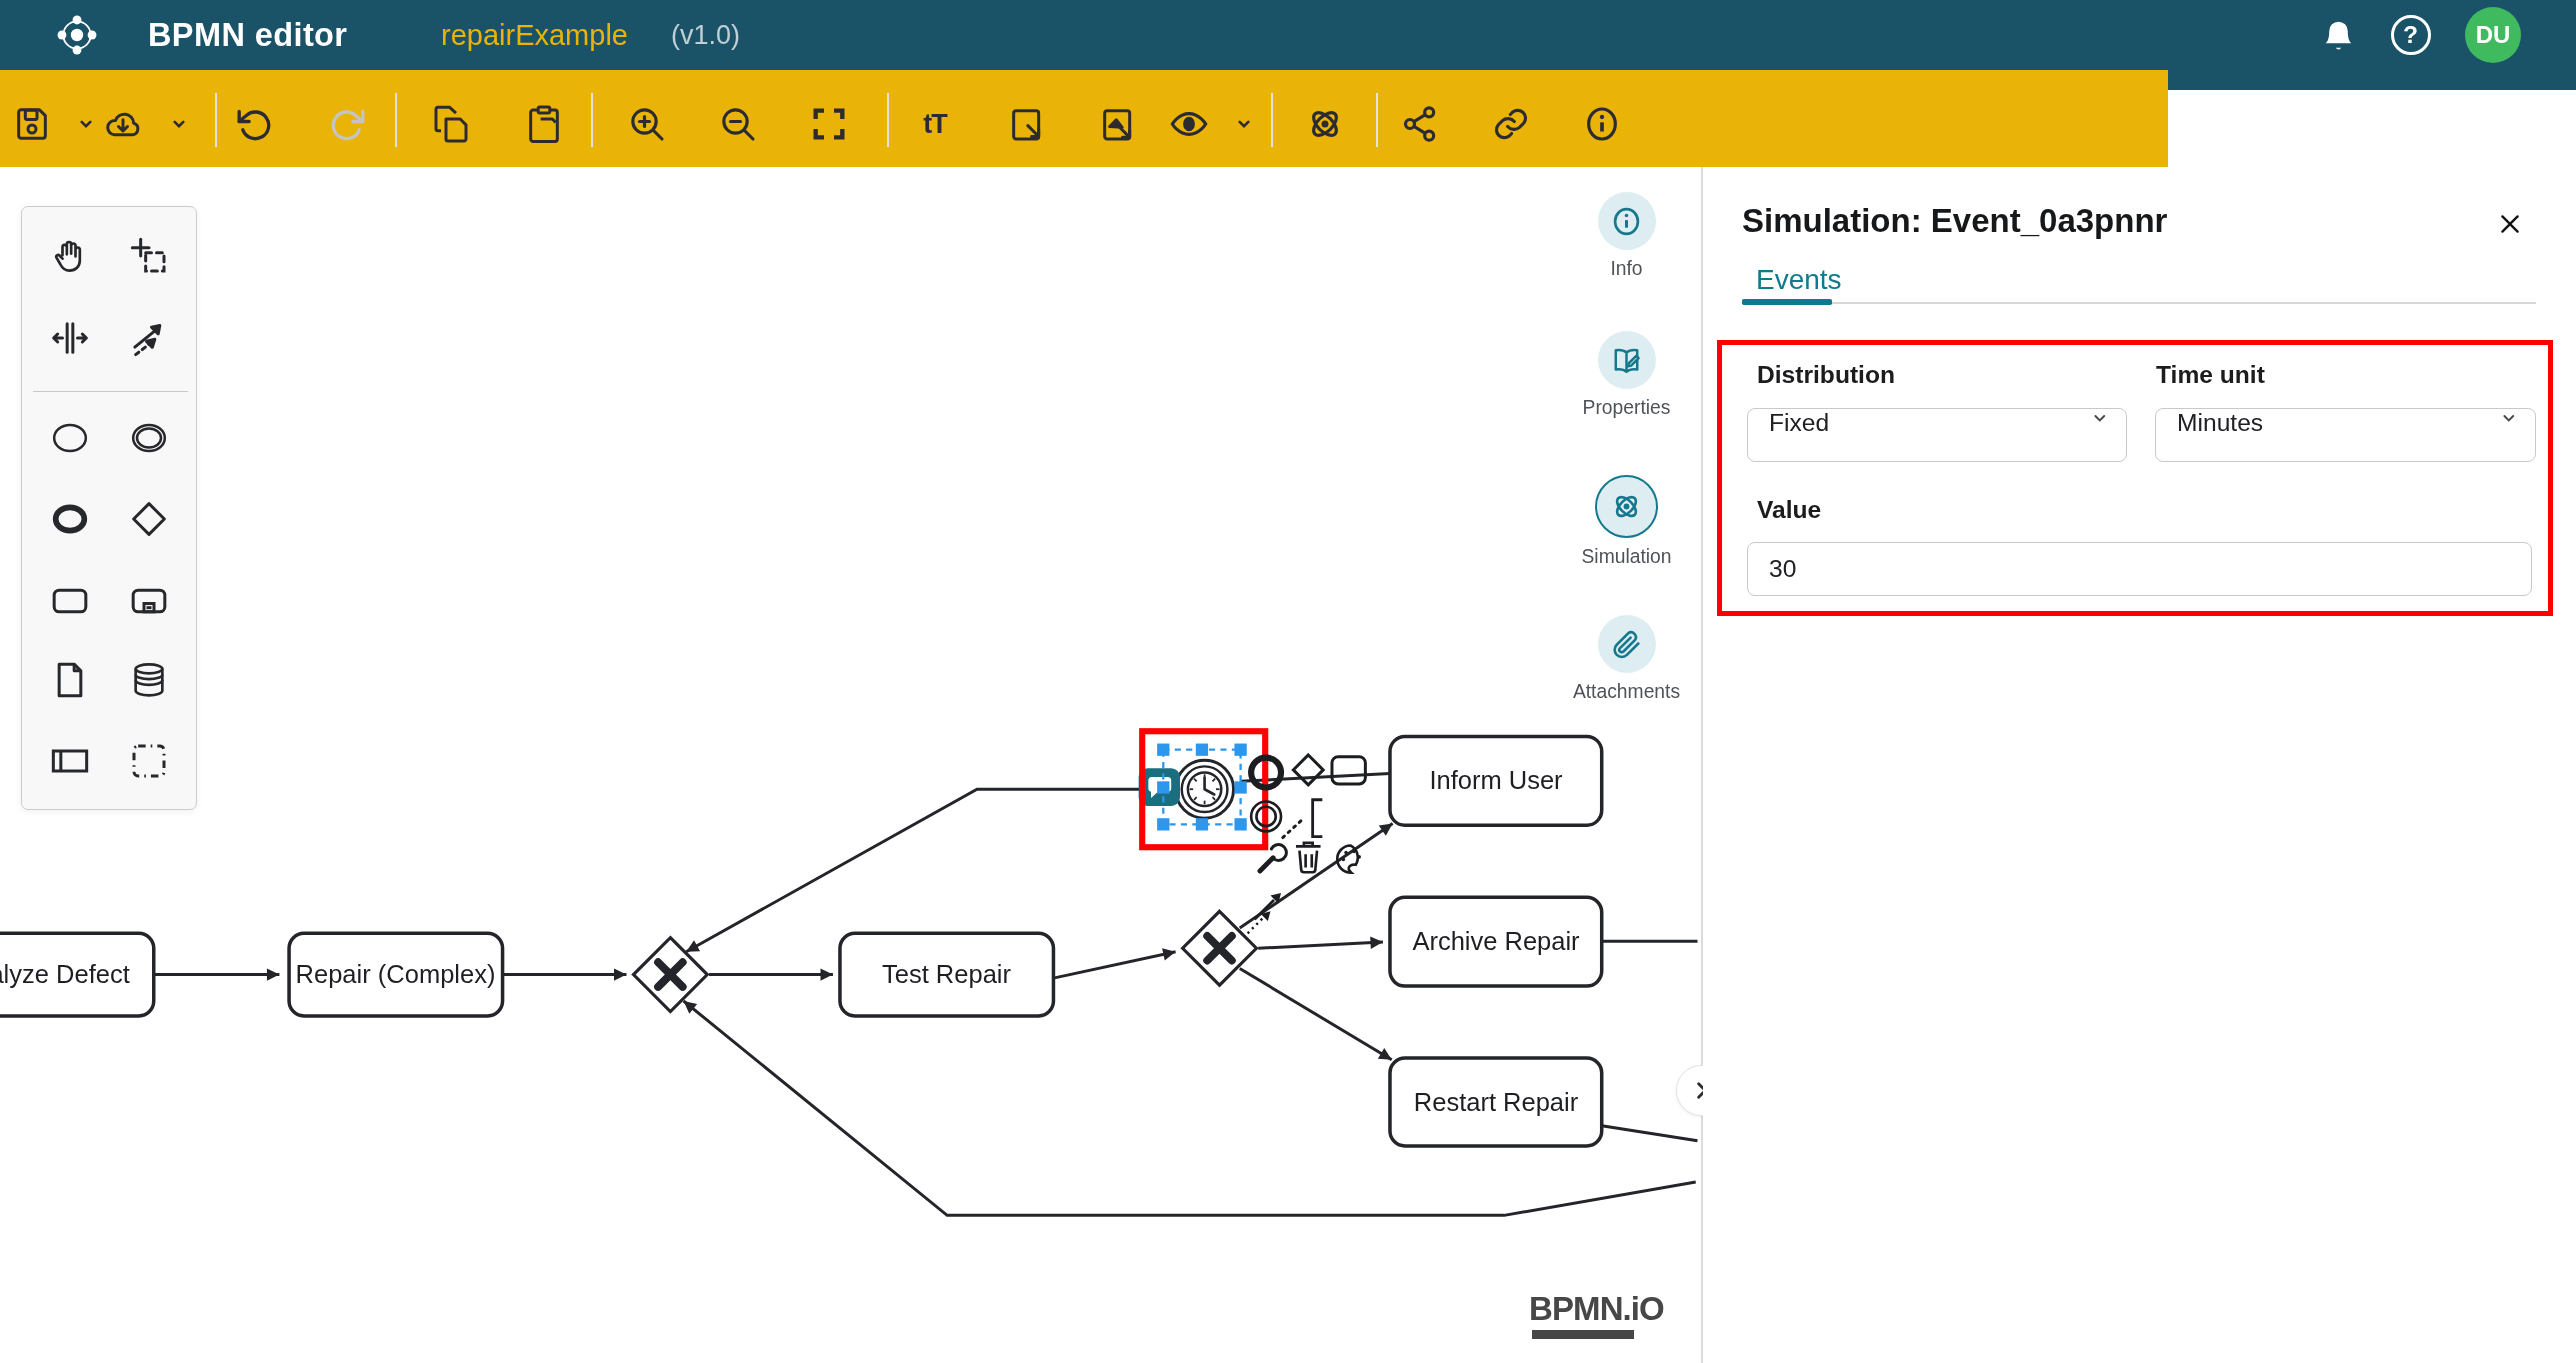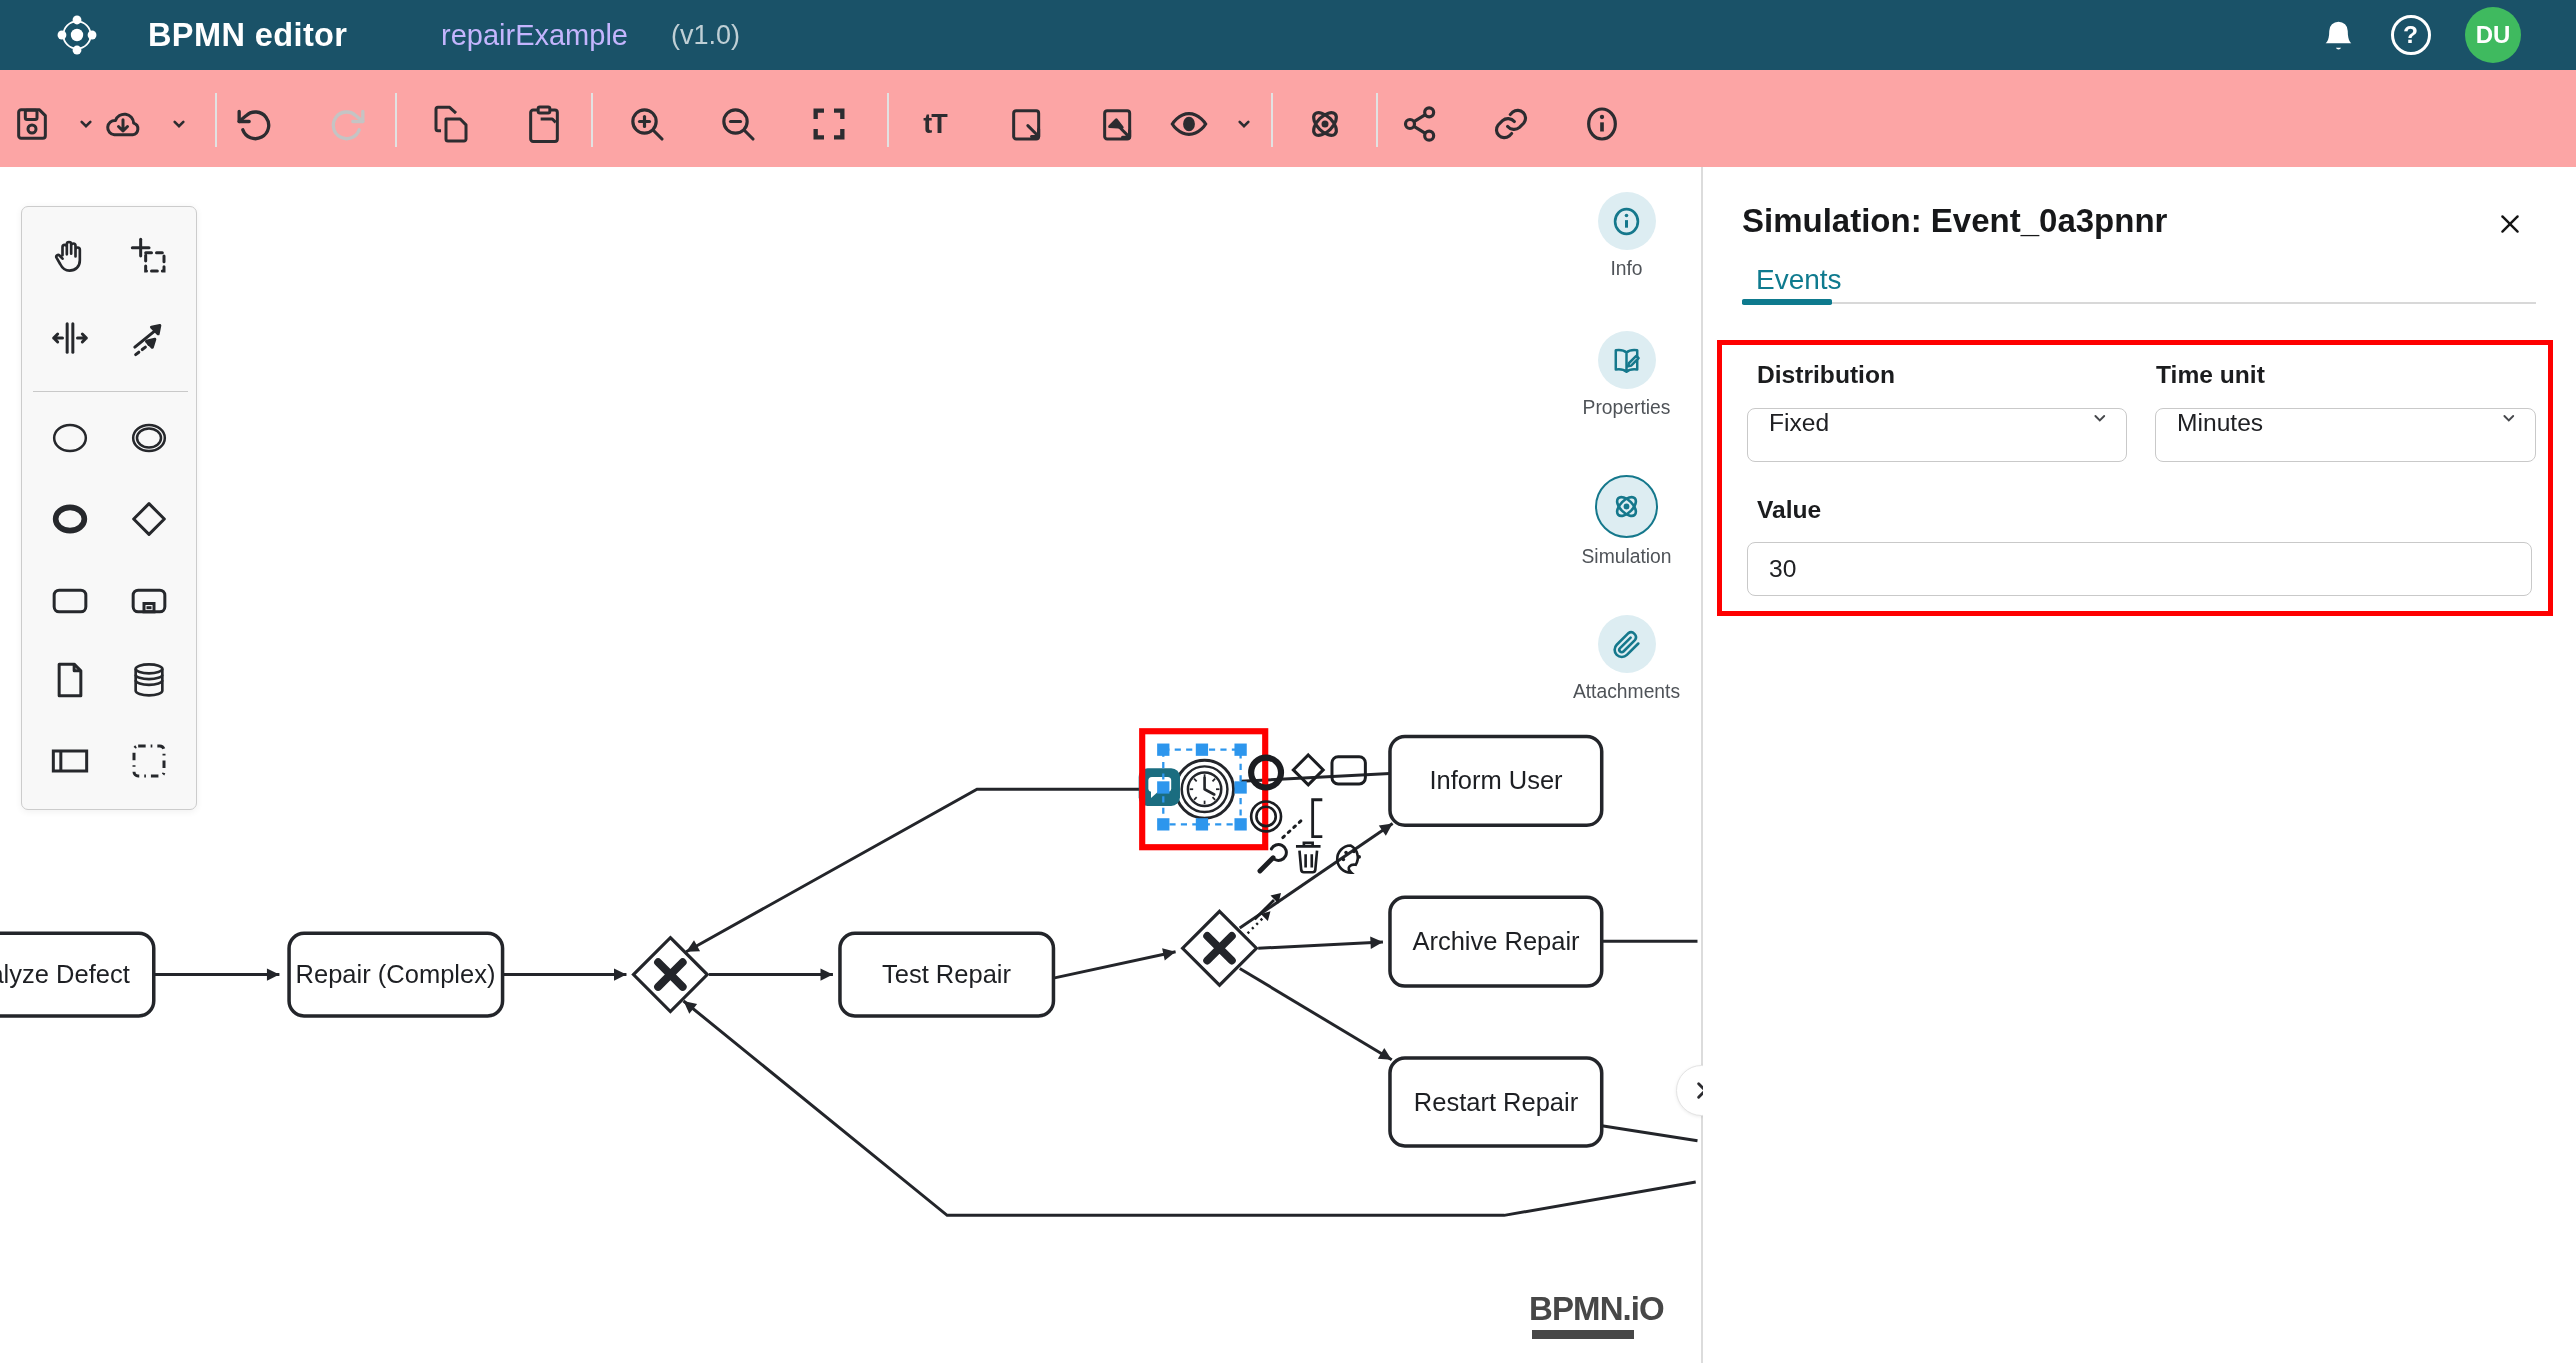--- a/index.html
+++ b/index.html
@@ -5,34 +5,34 @@
   * { margin:0; padding:0; box-sizing:border-box; }
   html,body { width:2576px; height:1364px; overflow:hidden; background:#fff;
     font-family:"Liberation Sans", sans-serif; }
   .abs { position:absolute; }
 
   
   .app-header { position:absolute; left:0; top:0; width:2576px; height:90px; background:#1a5268; }
   .app-title { position:absolute; left:148px; top:0; height:70px; line-height:70px;
     color:#fff; font-size:32.5px; font-weight:bold; letter-spacing:0.4px; }
   .doc-name { position:absolute; left:441px; top:0; height:70px; line-height:70px;
-    color:#c4b5fd; font-size:29px; }
+    color:#eab308; font-size:29px; }
   .doc-version { position:absolute; left:671px; top:0; height:70px; line-height:70px;
     color:#ffffff; opacity:.72; font-size:27px; }
   .hbtn { position:absolute; top:10.5px; width:49px; height:49px; display:flex;
     align-items:center; justify-content:center; cursor:pointer; }
   .help-ring { width:40px; height:40px; border:3.5px solid #fff; border-radius:50%;
     display:flex; align-items:center; justify-content:center; color:#fff;
     font-size:24.6px; font-weight:bold; }
   .avatar { position:absolute; left:2465px; top:7px; width:56px; height:56px; border-radius:50%;
     background:#3fba5f; color:#fff; font-size:24px; font-weight:bold;
     display:flex; align-items:center; justify-content:center; cursor:pointer; }
 
   
-  .toolbar { position:absolute; left:0; top:70px; width:2576px; height:97px; background:#fca5a5; }
+  .toolbar { position:absolute; left:0; top:70px; width:2168px; height:97px; background:#eab308; }
   .tbtn { position:absolute; top:97px; width:56px; height:56px; margin-top:-28px;
     display:flex; align-items:center; justify-content:center; color:#2c2c30; cursor:pointer;
     top:54px; }
   .tbtn svg { width:40px; height:40px; }
   .tbtn.small svg { width:26px; height:26px; }
   .tbtn.disabled { color:#c4c4c4; cursor:default; }
   .tsep { position:absolute; top:23px; width:1.8px; height:54px; background:#e2e2e2; }
   .tticon { font-size:27px; font-weight:bold; color:#2c2c30; letter-spacing:-0.9px; }
 
   

